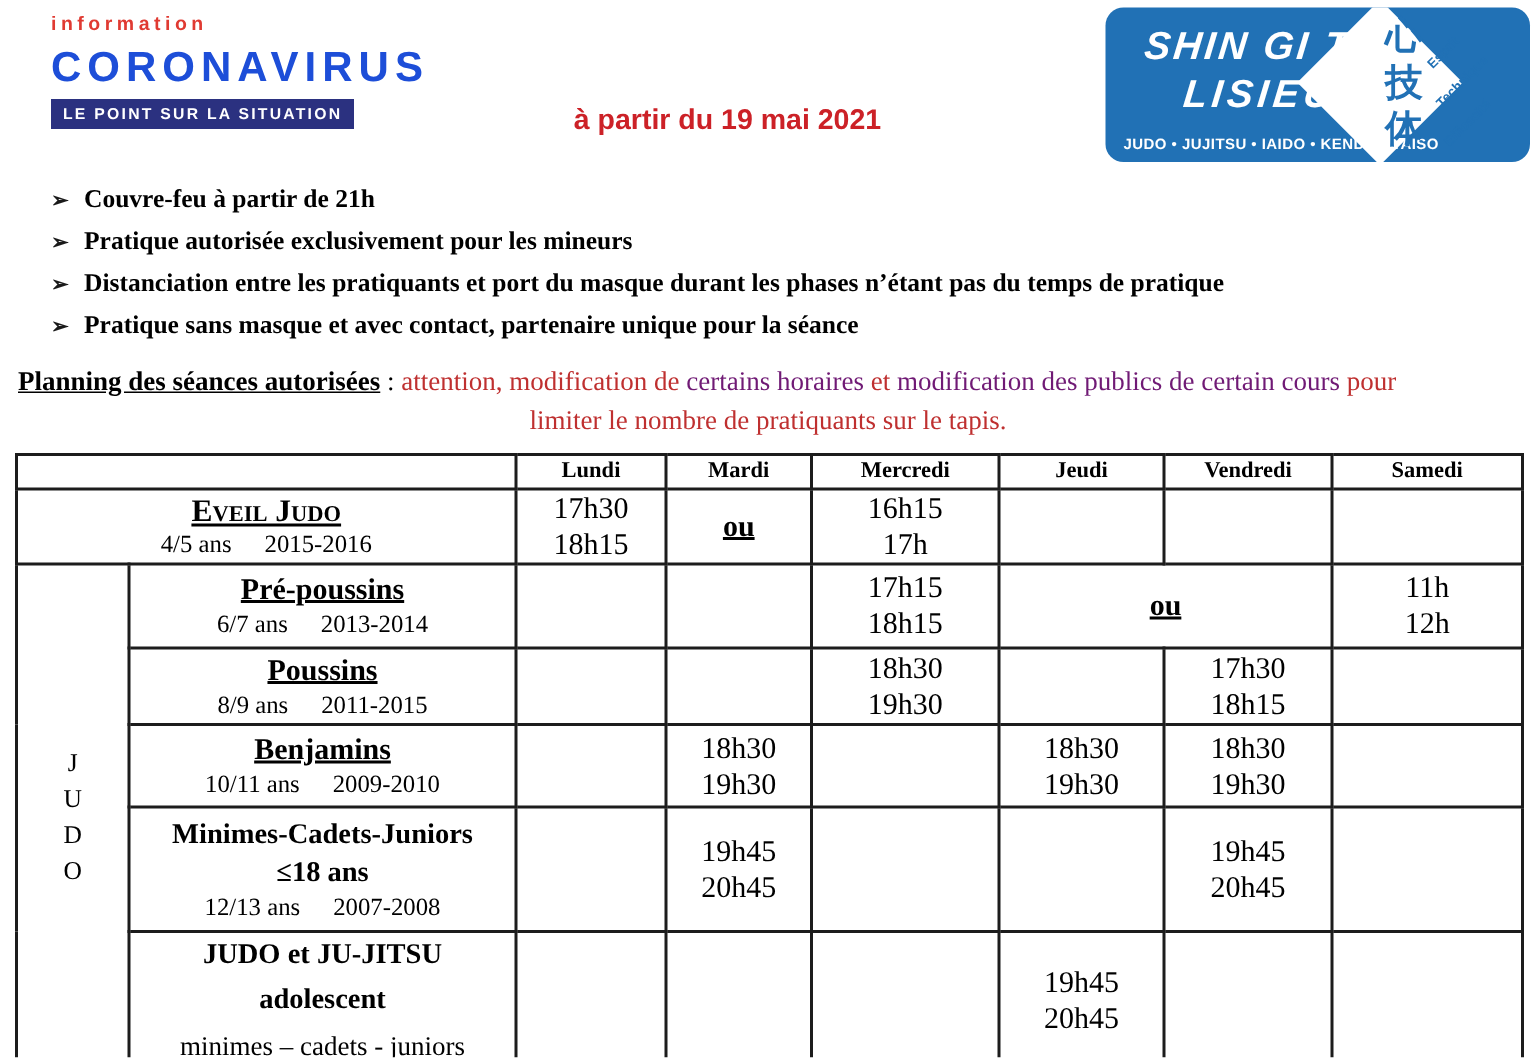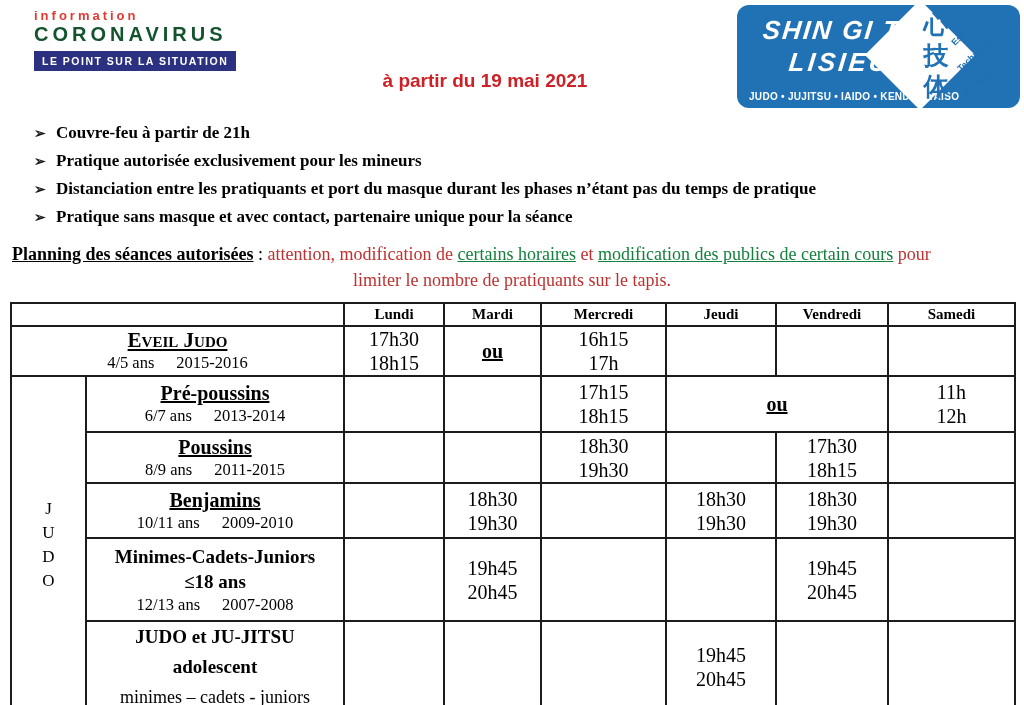--- a/index.html
+++ b/index.html
@@ -6,21 +6,21 @@
   html,body { background:#fff; }
   .page {
     position:relative; width:1024px; height:705px; background:#fff;
     font-family:"Liberation Serif", serif; color:#000; overflow:hidden;
   }
 
   
   .covid-logo { position:absolute; left:34px; top:8px; width:224px; text-align:left;
     font-family:"Liberation Sans", sans-serif; }
   .covid-kicker { color:#e03a32; font-weight:bold; font-size:13px; letter-spacing:3px; }
-  .covid-line1 { color:#14532d; font-weight:bold; font-size:20px; letter-spacing:4px; }
+  .covid-line1 { color:#1d4ed8; font-weight:bold; font-size:28px; letter-spacing:4px; margin-top:6px; }
   .covid-line2 { color:#2b3180; font-weight:bold; font-size:28px; letter-spacing:5px; }
   .covid-banner { display:inline-block; background:#2b3180; color:#fff; font-weight:bold;
     font-size:10.5px; letter-spacing:1.5px; padding:4px 8px; margin-top:5px; }
 
   .doc-title { position:absolute; left:330px; top:30px; width:310px; text-align:center;
     font-family:"Liberation Sans", sans-serif; font-weight:bold; font-size:19px; color:#1a1a1a; }
   .doc-subtitle { position:absolute; left:310px; top:70px; width:350px; text-align:center;
     font-family:"Liberation Sans", sans-serif; font-weight:bold; font-size:19px; color:#cc2127; }
 
   .club-logo { position:absolute; left:737px; top:5px; width:283px; height:103px;
@@ -49,21 +49,21 @@
     font-weight:bold; font-size:17px; }
   .rule .bullet { width:22px; flex:0 0 22px; font-size:14px; color:#1a1a1a; }
 
   
   .planning { position:absolute; left:12px; top:241px; width:1000px;
     font-size:18px; line-height:26px; }
   .planning .line2 { text-align:center; }
   .p-label { font-weight:bold; text-decoration:underline; color:#000; }
   .p-colon { color:#000; }
   .p-red { color:#bf3030; }
-  .p-red-u { color:#15803d; text-decoration:underline; }
+  .p-red-u { color:#701a75; }
 
   
   table.schedule { position:absolute; left:10px; top:302px; width:1004px;
     border-collapse:collapse; table-layout:fixed; }
   table.schedule td { border:2px solid #1c1c1c; text-align:center; vertical-align:middle;
     padding:0; overflow:hidden; }
   td.dayhead { font-weight:bold; font-size:15px; height:23px; }
   td.corner { height:23px; }
   td.time { font-size:20px; line-height:24px; }
   td.ou { font-weight:bold; font-size:20px; }

